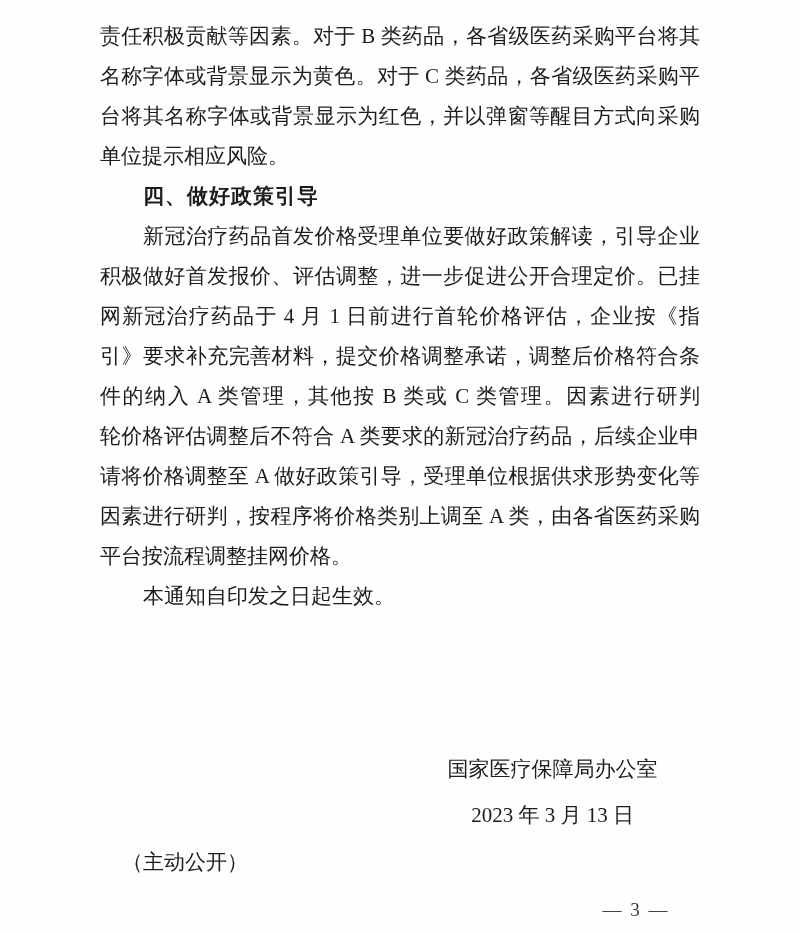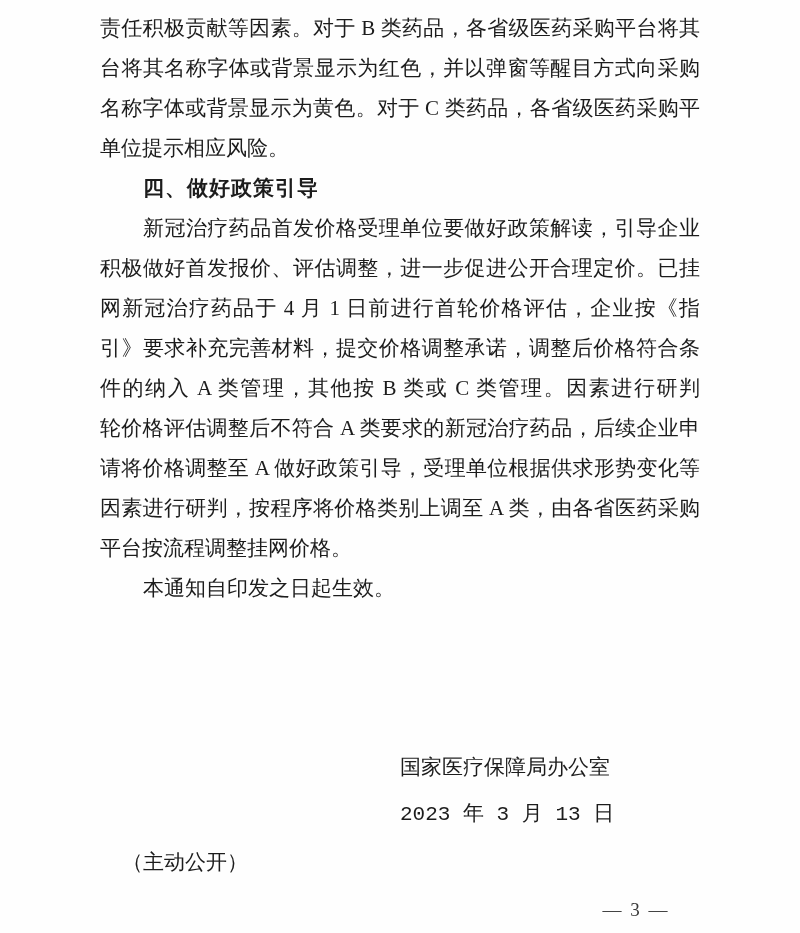--- a/index.html
+++ b/index.html
@@ -12,21 +12,21 @@
     width: 800px;
     height: 933px;
     background: #fefefe;
     overflow: hidden;
     font-family: "Liberation Serif", serif;
     color: #1c1c1c;
   }
   .content {
     position: absolute;
     left: 100px;
-    top: 8px;
+    top: 16px;
     width: 600px;
   }
   .line {
     height: 40px;
     line-height: 40px;
     font-size: 21px;
     white-space: nowrap;
     text-align: justify;
     text-align-last: justify;
   }
@@ -46,22 +46,21 @@
     font-family: "Liberation Sans", sans-serif;
     letter-spacing: 1px;
     text-align: left;
     text-align-last: left;
   }
   .signature {
     position: absolute;
     left: 400px;
     top: 746px;
     width: 305px;
-    text-align: left;
-    font-family: Liberation Mono, monospace;
+    text-align: center;
   }
   .signature .sig-line {
     height: 46px;
     line-height: 46px;
     font-size: 21px;
     white-space: nowrap;
   }
   .disclosure {
     position: absolute;
     left: 122px;
@@ -84,22 +83,22 @@
   }
 </style>
 </head>
 <body>
 
 <div class="page">
 
   <div class="content" id="doc-content">
       <div class="para body">
         <div class="line">责任积极贡献等因素。对于 B 类药品，各省级医药采购平台将其</div>
+        <div class="line">名称字体或背景显示为黄色。对于 C 类药品，各省级医药采购平</div>
         <div class="line">台将其名称字体或背景显示为红色，并以弹窗等醒目方式向采购</div>
-        <div class="line">名称字体或背景显示为黄色。对于 C 类药品，各省级医药采购平</div>
         <div class="line last">单位提示相应风险。</div>
       </div>
       <div class="para heading">
         <div class="line last indent">四、做好政策引导</div>
       </div>
       <div class="para body">
         <div class="line indent justified-indent">新冠治疗药品首发价格受理单位要做好政策解读，引导企业</div>
         <div class="line">积极做好首发报价、评估调整，进一步促进公开合理定价。已挂</div>
         <div class="line">网新冠治疗药品于 4 月 1 日前进行首轮价格评估，企业按《指</div>
         <div class="line">引》要求补充完善材料，提交价格调整承诺，调整后价格符合条</div>

